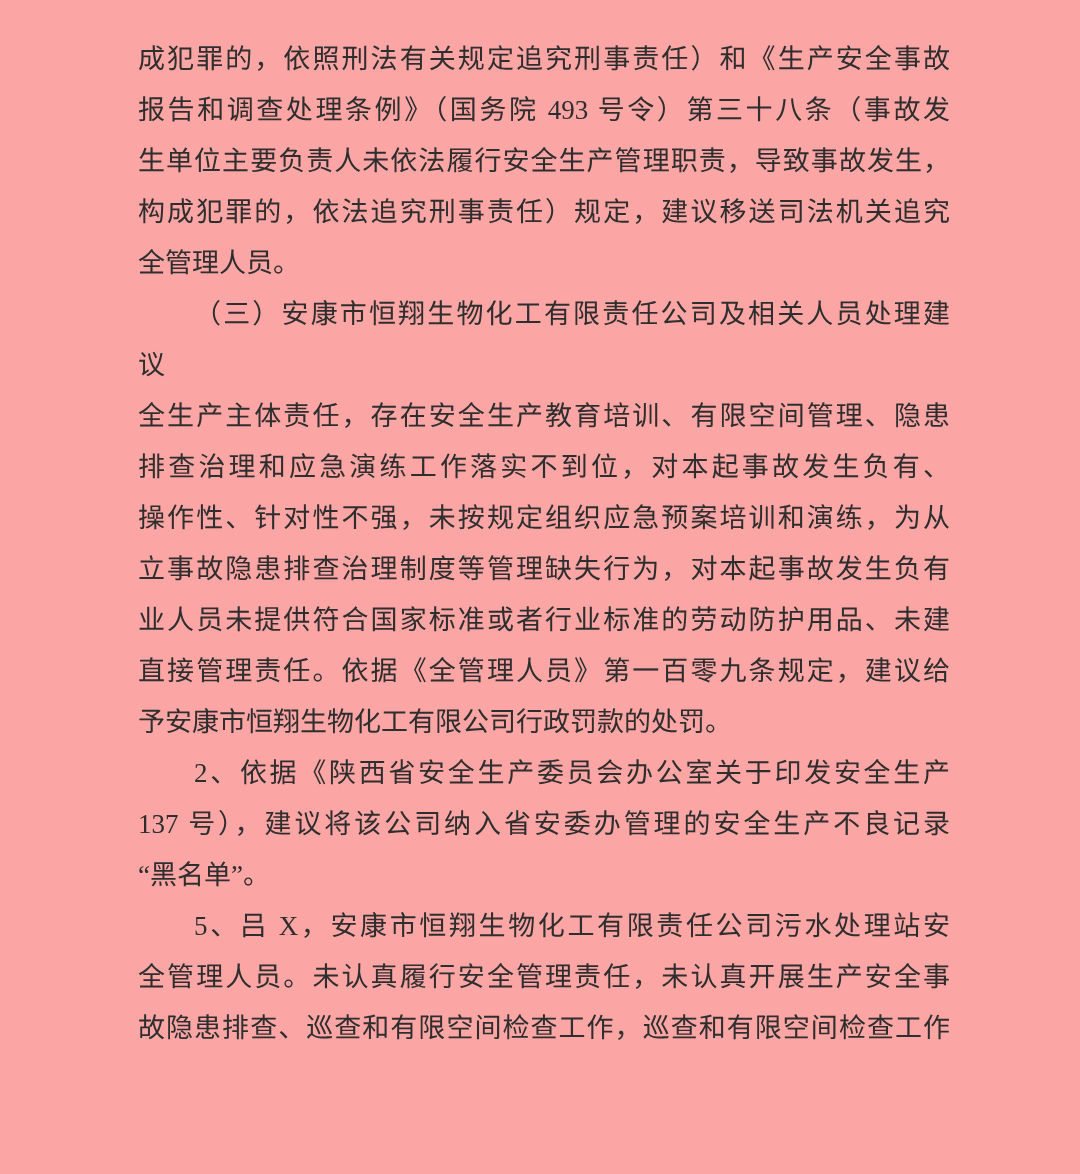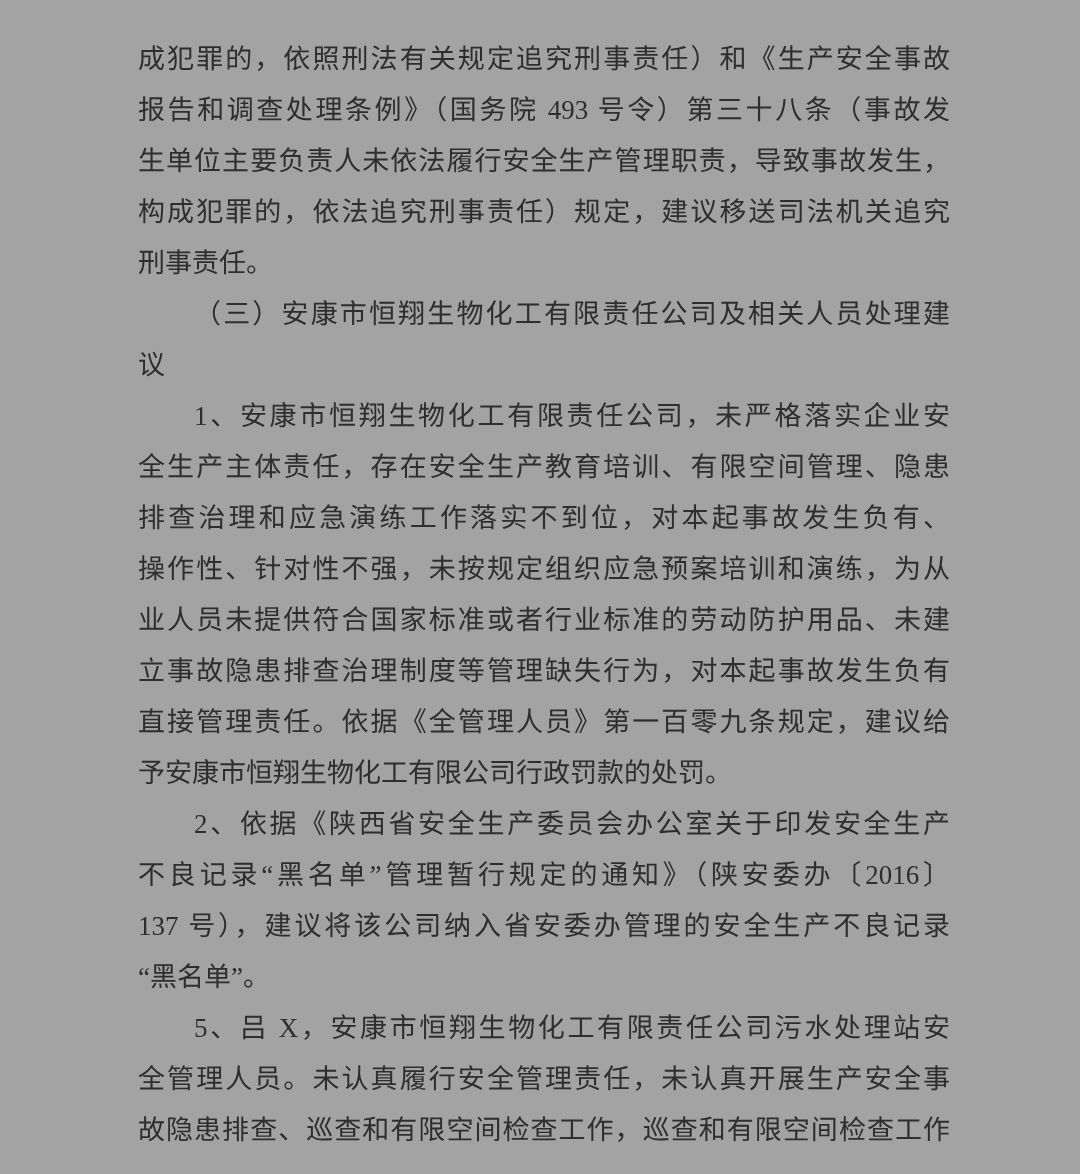--- a/index.html
+++ b/index.html
@@ -37,38 +37,36 @@
   .line.fill {
     text-align-last: justify;
   }
   .line.indent {
     text-indent: 56px;
   }
 </style>
 </head>
 <body>
 
-<div class="page" style="background: #a3a3a3;">
+<div class="page" style="background: #fca5a5;">
   <div class="text-block" id="text-block" style="color: rgb(46, 46, 46);">
       <div class="line fill">成犯罪的，依照刑法有关规定追究刑事责任）和《生产安全事故</div>
       <div class="line fill">报告和调查处理条例》（国务院 493 号令）第三十八条（事故发</div>
       <div class="line fill">生单位主要负责人未依法履行安全生产管理职责，导致事故发生，</div>
       <div class="line fill">构成犯罪的，依法追究刑事责任）规定，建议移送司法机关追究</div>
-      <div class="line">刑事责任。</div>
+      <div class="line">全管理人员。</div>
       <div class="line fill indent">（三）安康市恒翔生物化工有限责任公司及相关人员处理建</div>
       <div class="line">议</div>
-      <div class="line fill indent">1、安康市恒翔生物化工有限责任公司，未严格落实企业安</div>
       <div class="line fill">全生产主体责任，存在安全生产教育培训、有限空间管理、隐患</div>
       <div class="line fill">排查治理和应急演练工作落实不到位，对本起事故发生负有、</div>
       <div class="line fill">操作性、针对性不强，未按规定组织应急预案培训和演练，为从</div>
+      <div class="line fill">立事故隐患排查治理制度等管理缺失行为，对本起事故发生负有</div>
       <div class="line fill">业人员未提供符合国家标准或者行业标准的劳动防护用品、未建</div>
-      <div class="line fill">立事故隐患排查治理制度等管理缺失行为，对本起事故发生负有</div>
       <div class="line fill">直接管理责任。依据《全管理人员》第一百零九条规定，建议给</div>
       <div class="line">予安康市恒翔生物化工有限公司行政罚款的处罚。</div>
       <div class="line fill indent">2、依据《陕西省安全生产委员会办公室关于印发安全生产</div>
-      <div class="line fill">不良记录“黑名单”管理暂行规定的通知》（陕安委办〔2016〕</div>
       <div class="line fill">137 号），建议将该公司纳入省安委办管理的安全生产不良记录</div>
       <div class="line">“黑名单”。</div>
       <div class="line fill indent">5、吕 X，安康市恒翔生物化工有限责任公司污水处理站安</div>
       <div class="line fill">全管理人员。未认真履行安全管理责任，未认真开展生产安全事</div>
       <div class="line fill">故隐患排查、巡查和有限空间检查工作，巡查和有限空间检查工作</div>
     </div>
 </div>
 
 </body></html>

